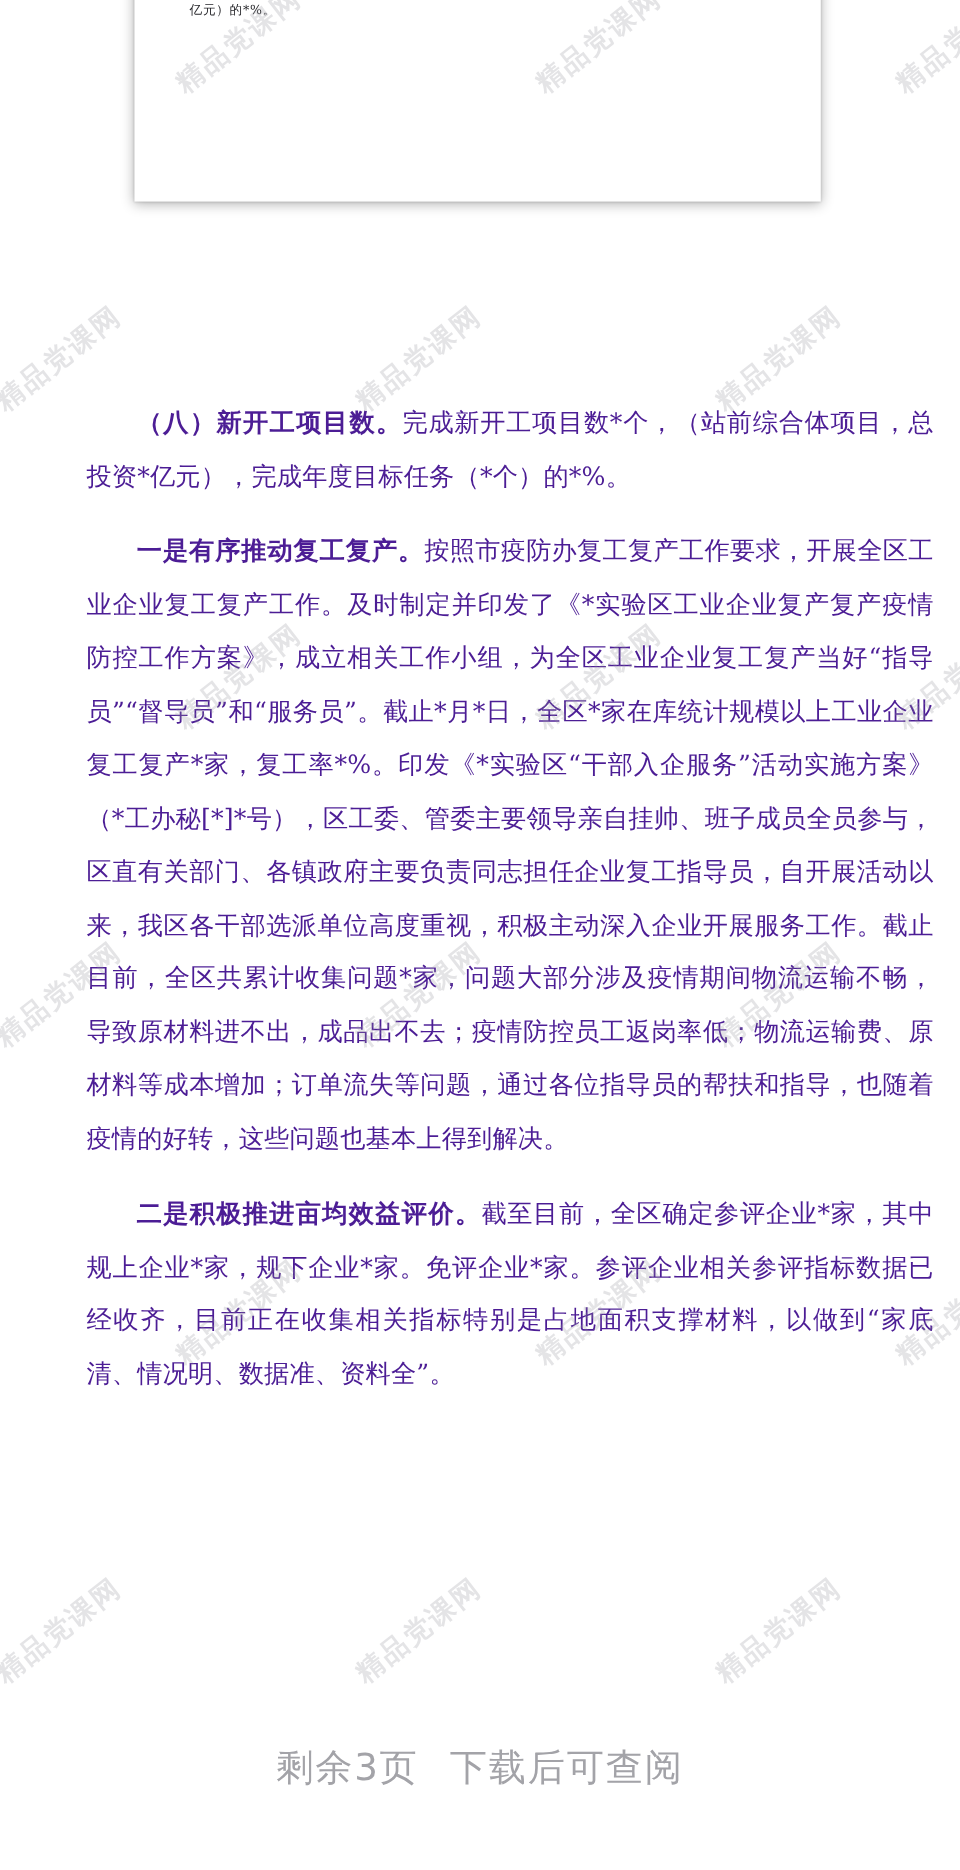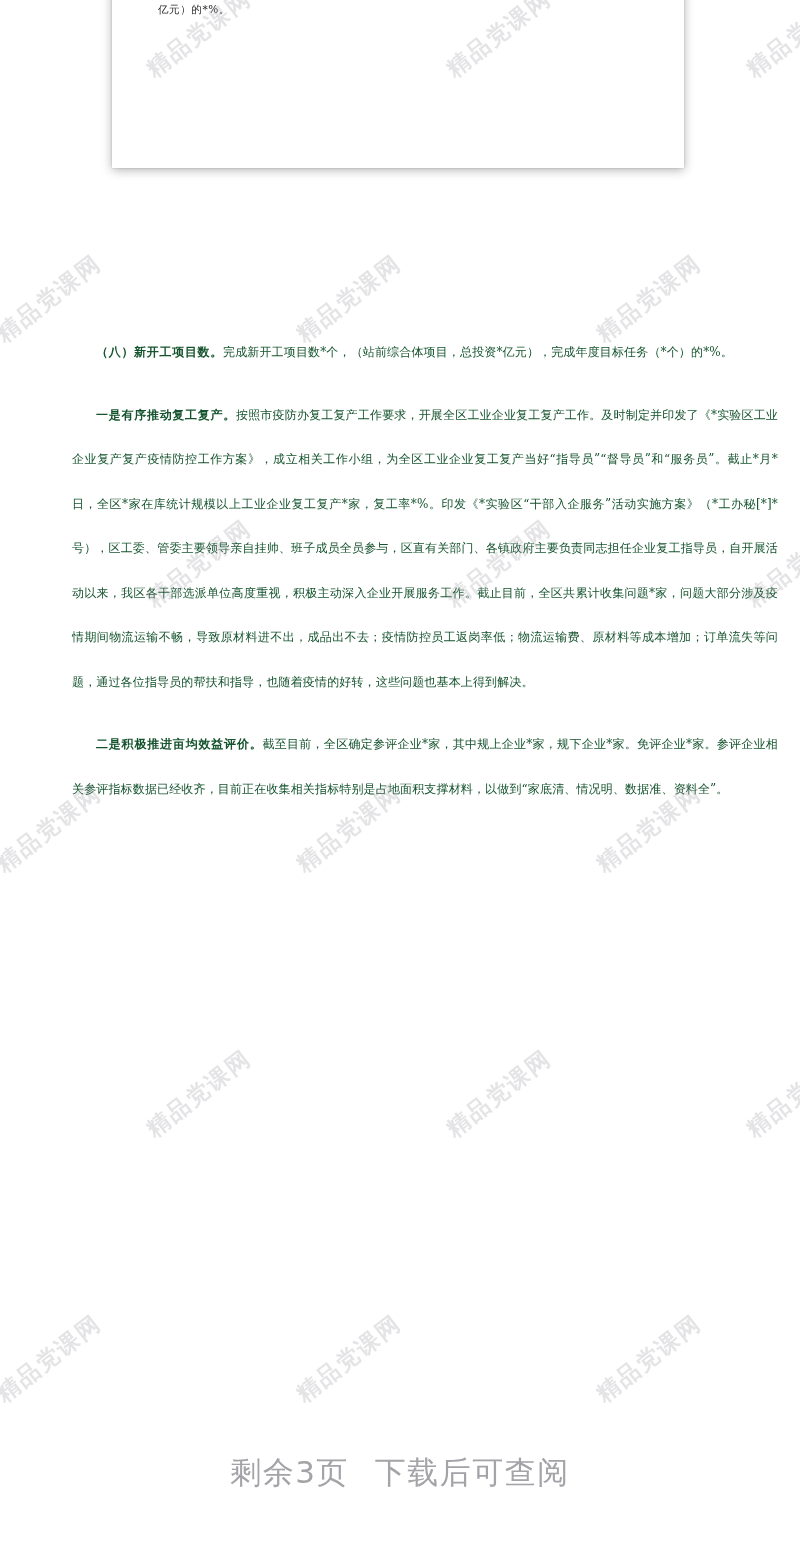--- a/index.html
+++ b/index.html
@@ -56,23 +56,23 @@
     position: absolute;
     left: 0;
     top: 330px;
     width: 800px;
   }
 
   .para {
     margin: 0;
     padding: 0 22px 0 72px;
     font-family: "DejaVu Serif", "Liberation Serif", serif;
-    font-size: 12px;
+    font-size: 21px;
     line-height: 44.5px;
-    color: #14532d;
+    color: #4c1d95;
     text-align: justify;
     text-justify: inter-ideograph;
     text-indent: 2em;
     letter-spacing: 0.15px;
     font-weight: 400;
   }
 
   .para + .para {
     margin-top: 18px;
   }

